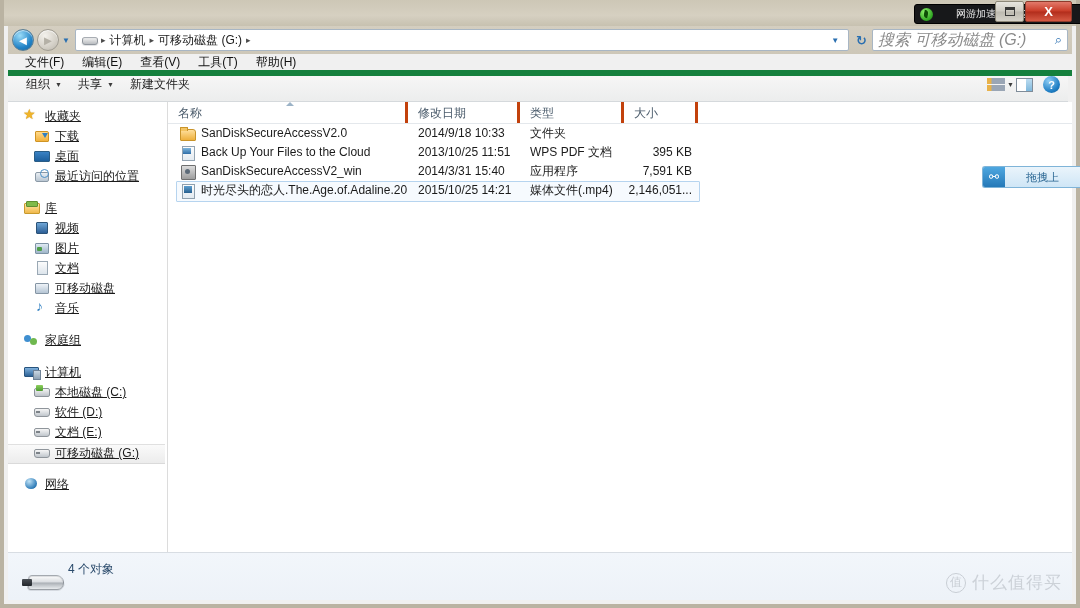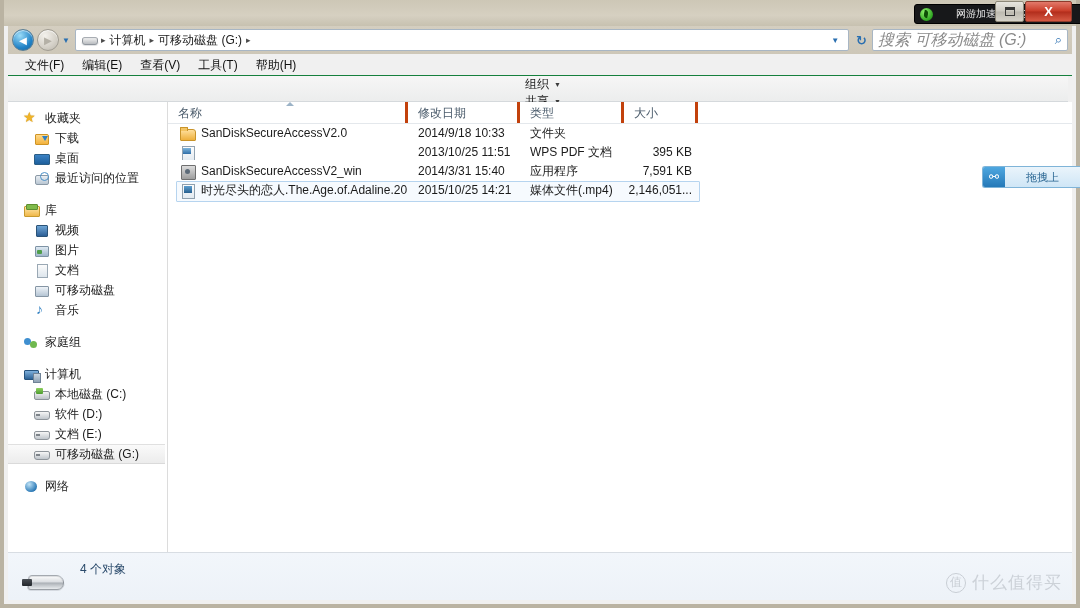--- a/index.html
+++ b/index.html
@@ -131,30 +131,30 @@
     border: 1px solid #a8b6c4; border-radius: 2px;
     display: flex; align-items: center; padding: 0 5px;
   }
   .searchbox .ph { flex: 1; font-style: italic; color: #8a8a8a; font-size: 16px; }
   .searchbox .mag { color: #2a6fb0; font-size: 13px; }
 
   
   .menubar {
     position: absolute; left: 4px; right: 4px; top: 54px; height: 22px;
     background: #f0f0f0; display: flex; align-items: center; padding-left: 8px;
-    border-bottom: 1px solid #15803d;
+    border-bottom: 6px solid #15803d;
   }
   .menuitem { padding: 0 9px; font-size: 12px; color: #111; line-height: 22px; }
 
   
   .toolbar {
     position: absolute; left: 4px; right: 8px; top: 76px; height: 26px;
     background: linear-gradient(180deg,#f6f6f6 0%,#eceded 100%);
     border-bottom: 1px solid #d5d9dc;
-    display: flex; align-items: center; padding-left: 10px; flex-direction: column;
+    display: flex; align-items: flex-start; padding-left: 10px;
   }
   .tbitem { font-size: 12px; color: #1b1b1b; padding: 0 8px; display: flex; align-items: center; gap: 5px; }
   .caret-sm { font-size: 7px; color: #3c3c3c; }
   .tbright { margin-left: auto; display: flex; align-items: center; padding-right: 8px; gap: 2px; }
   .viewicon { width: 18px; height: 15px; display: flex; flex-direction: column; justify-content: space-between; padding: 1px 0; }
   .viewicon i { display: block; height: 3px; background: linear-gradient(90deg,#e8b24a 0 4px,#9aa6b5 5px 100%); }
   .pane-icon { width: 17px; height: 14px; border: 1px solid #7f8c99; background: #fff; display: flex; }
   .pane-icon i { display: block; width: 6px; background: linear-gradient(180deg,#bcdcf0,#7fb8dc); margin-left: auto; }
   .helpbtn {
     width: 17px; height: 17px; border-radius: 50%; margin-left: 8px;
@@ -162,21 +162,21 @@
     color: #fff; font-size: 11px; font-weight: bold;
     display: flex; align-items: center; justify-content: center;
   }
 
   
   .bodyarea { position: absolute; left: 4px; right: 4px; top: 102px; bottom: 52px; display: flex; background: #fff; }
   .sidebar {
     width: 160px; flex: none; background: #fff;
     border-right: 1px solid #dcdcdc; padding-top: 6px; overflow: hidden;
   }
-  .snode { display: flex; align-items: center; height: 20px; padding-left: 16px; gap: 6px; font-size: 12px; color: #1b1b1b; white-space: nowrap; }
+  .snode { display: flex; align-items: flex-start; height: 20px; padding-left: 16px; gap: 6px; font-size: 12px; color: #1b1b1b; white-space: nowrap; text-decoration: underline; }
   .snode.child { padding-left: 26px; }
   .snode.sel {
     background: linear-gradient(180deg,#fafafa,#ececec);
     border-top: 1px solid #e0e0e0; border-bottom: 1px solid #dadada;
     margin-right: 2px;
   }
   .sgap { height: 12px; }
   .ico { width: 15px; height: 15px; flex: none; position: relative; }
   
   .ico.star::before { content:"★"; position:absolute; left:-1px; top:-2px; font-size:14px; color:#f0b429; text-shadow:0 0 1px #b07d10; }
@@ -238,21 +238,21 @@
   .fico.exe::before { content:""; position:absolute; left:1px; top:1px; width:13px; height:13px; background:linear-gradient(180deg,#dcdcdc,#9d9d9d); border:1px solid #6f6f6f; border-radius:1px; }
   .fico.exe::after { content:""; position:absolute; left:5px; top:5px; width:5px; height:5px; border-radius:50%; background:#5c6a78; }
   .fico.media::before { content:""; position:absolute; left:2px; top:1px; width:11px; height:13px; background:linear-gradient(180deg,#fcfcfc,#e2eaf1); border:1px solid #8fa0ae; }
   .fico.media::after { content:""; position:absolute; left:3.5px; top:3px; width:8px; height:7px; background:linear-gradient(180deg,#5e9fd0,#27608f); }
 
   
   .statusbar {
     position: absolute; left: 4px; right: 4px; bottom: 4px; height: 48px;
     background: linear-gradient(180deg,#f2f6fb 0%,#edf2f8 100%);
     border-top: 1px solid #d8dde3;
-    display: flex; align-items: center; padding-left: 14px; gap: 12px;
+    display: flex; align-items: center; padding-left: 14px; 
   }
   .usbico { width: 46px; height: 26px; position: relative; flex: none; margin-top: 10px; }
   .usbico::before {
     content:""; position:absolute; left:6px; top:6px; width:34px; height:13px;
     background: linear-gradient(180deg,#fbfbfb 0%,#d9dce0 48%,#a9aeb4 52%,#e9ecef 100%);
     border:1px solid #8b9097; border-radius: 3px 7px 7px 3px;
     transform: perspective(28px) rotateX(8deg);
   }
   .usbico::after {
     content:""; position:absolute; left:0px; top:10px; width:10px; height:7px;
@@ -480,20 +480,21 @@
                 <span class="fico folder"></span>
                 <span>SanDiskSecureAccessV2.0</span>
               </div>
               <div class="cell c-date">2014/9/18 10:33</div>
               <div class="cell c-type">文件夹</div>
               <div class="cell c-size"></div>
             </div>
             <div class="frow">
               <div class="cell c-name">
                 <span class="fico pdf"></span>
+                <span>Back Up Your Files to the Cloud</span>
               </div>
               <div class="cell c-date">2013/10/25 11:51</div>
               <div class="cell c-type">WPS PDF 文档</div>
               <div class="cell c-size">395 KB</div>
             </div>
             <div class="frow">
               <div class="cell c-name">
                 <span class="fico exe"></span>
                 <span>SanDiskSecureAccessV2_win</span>
               </div>

